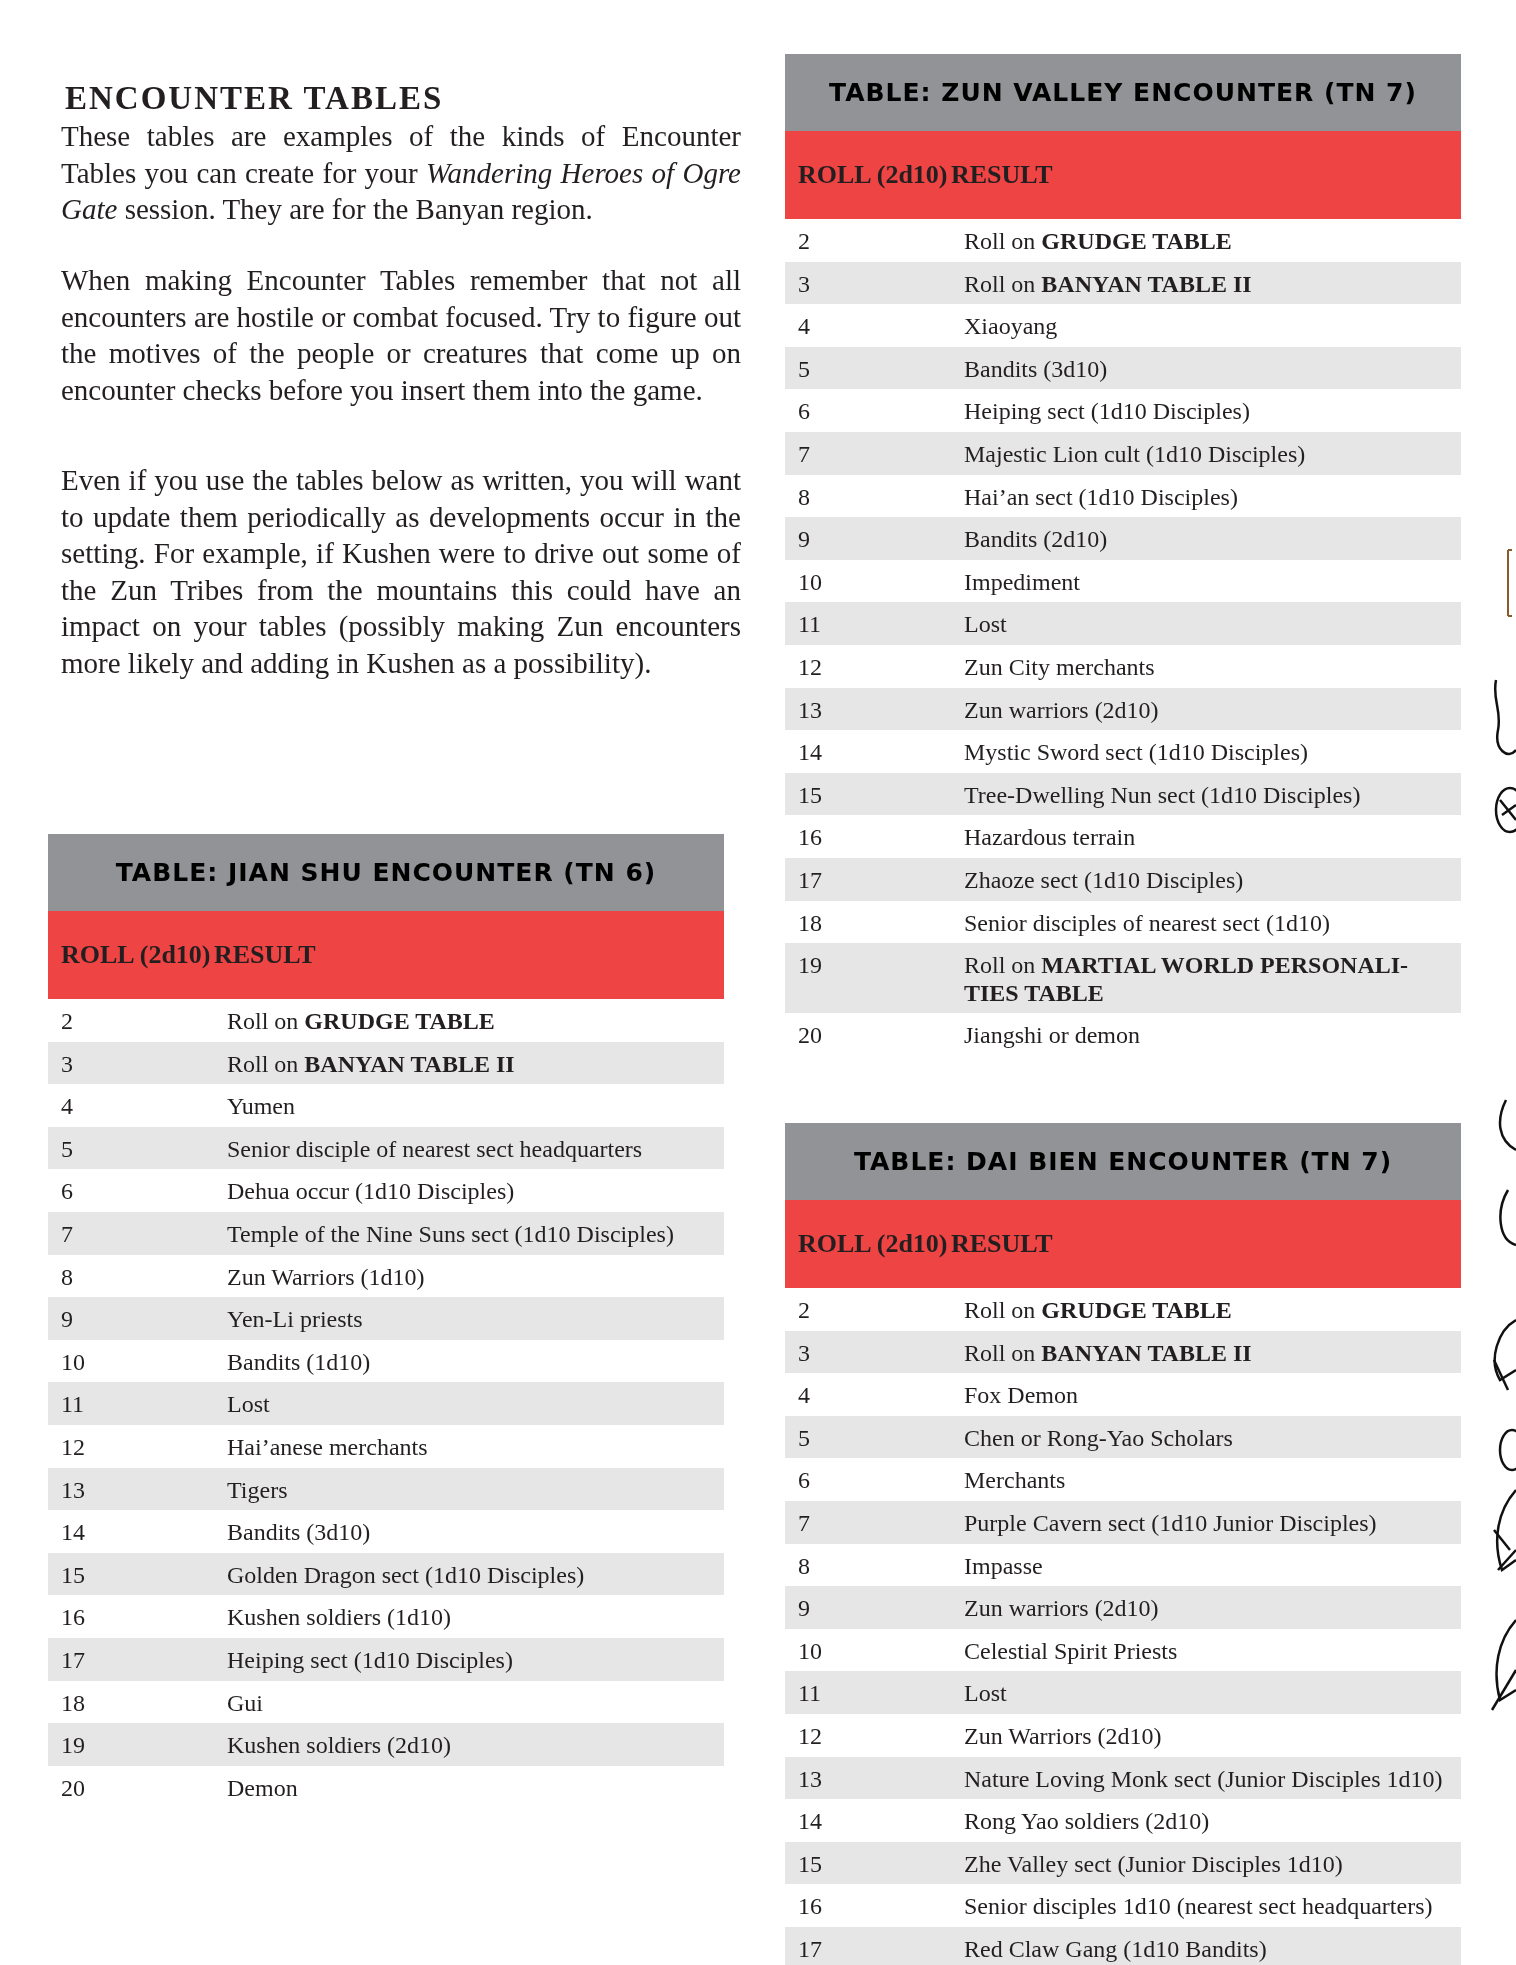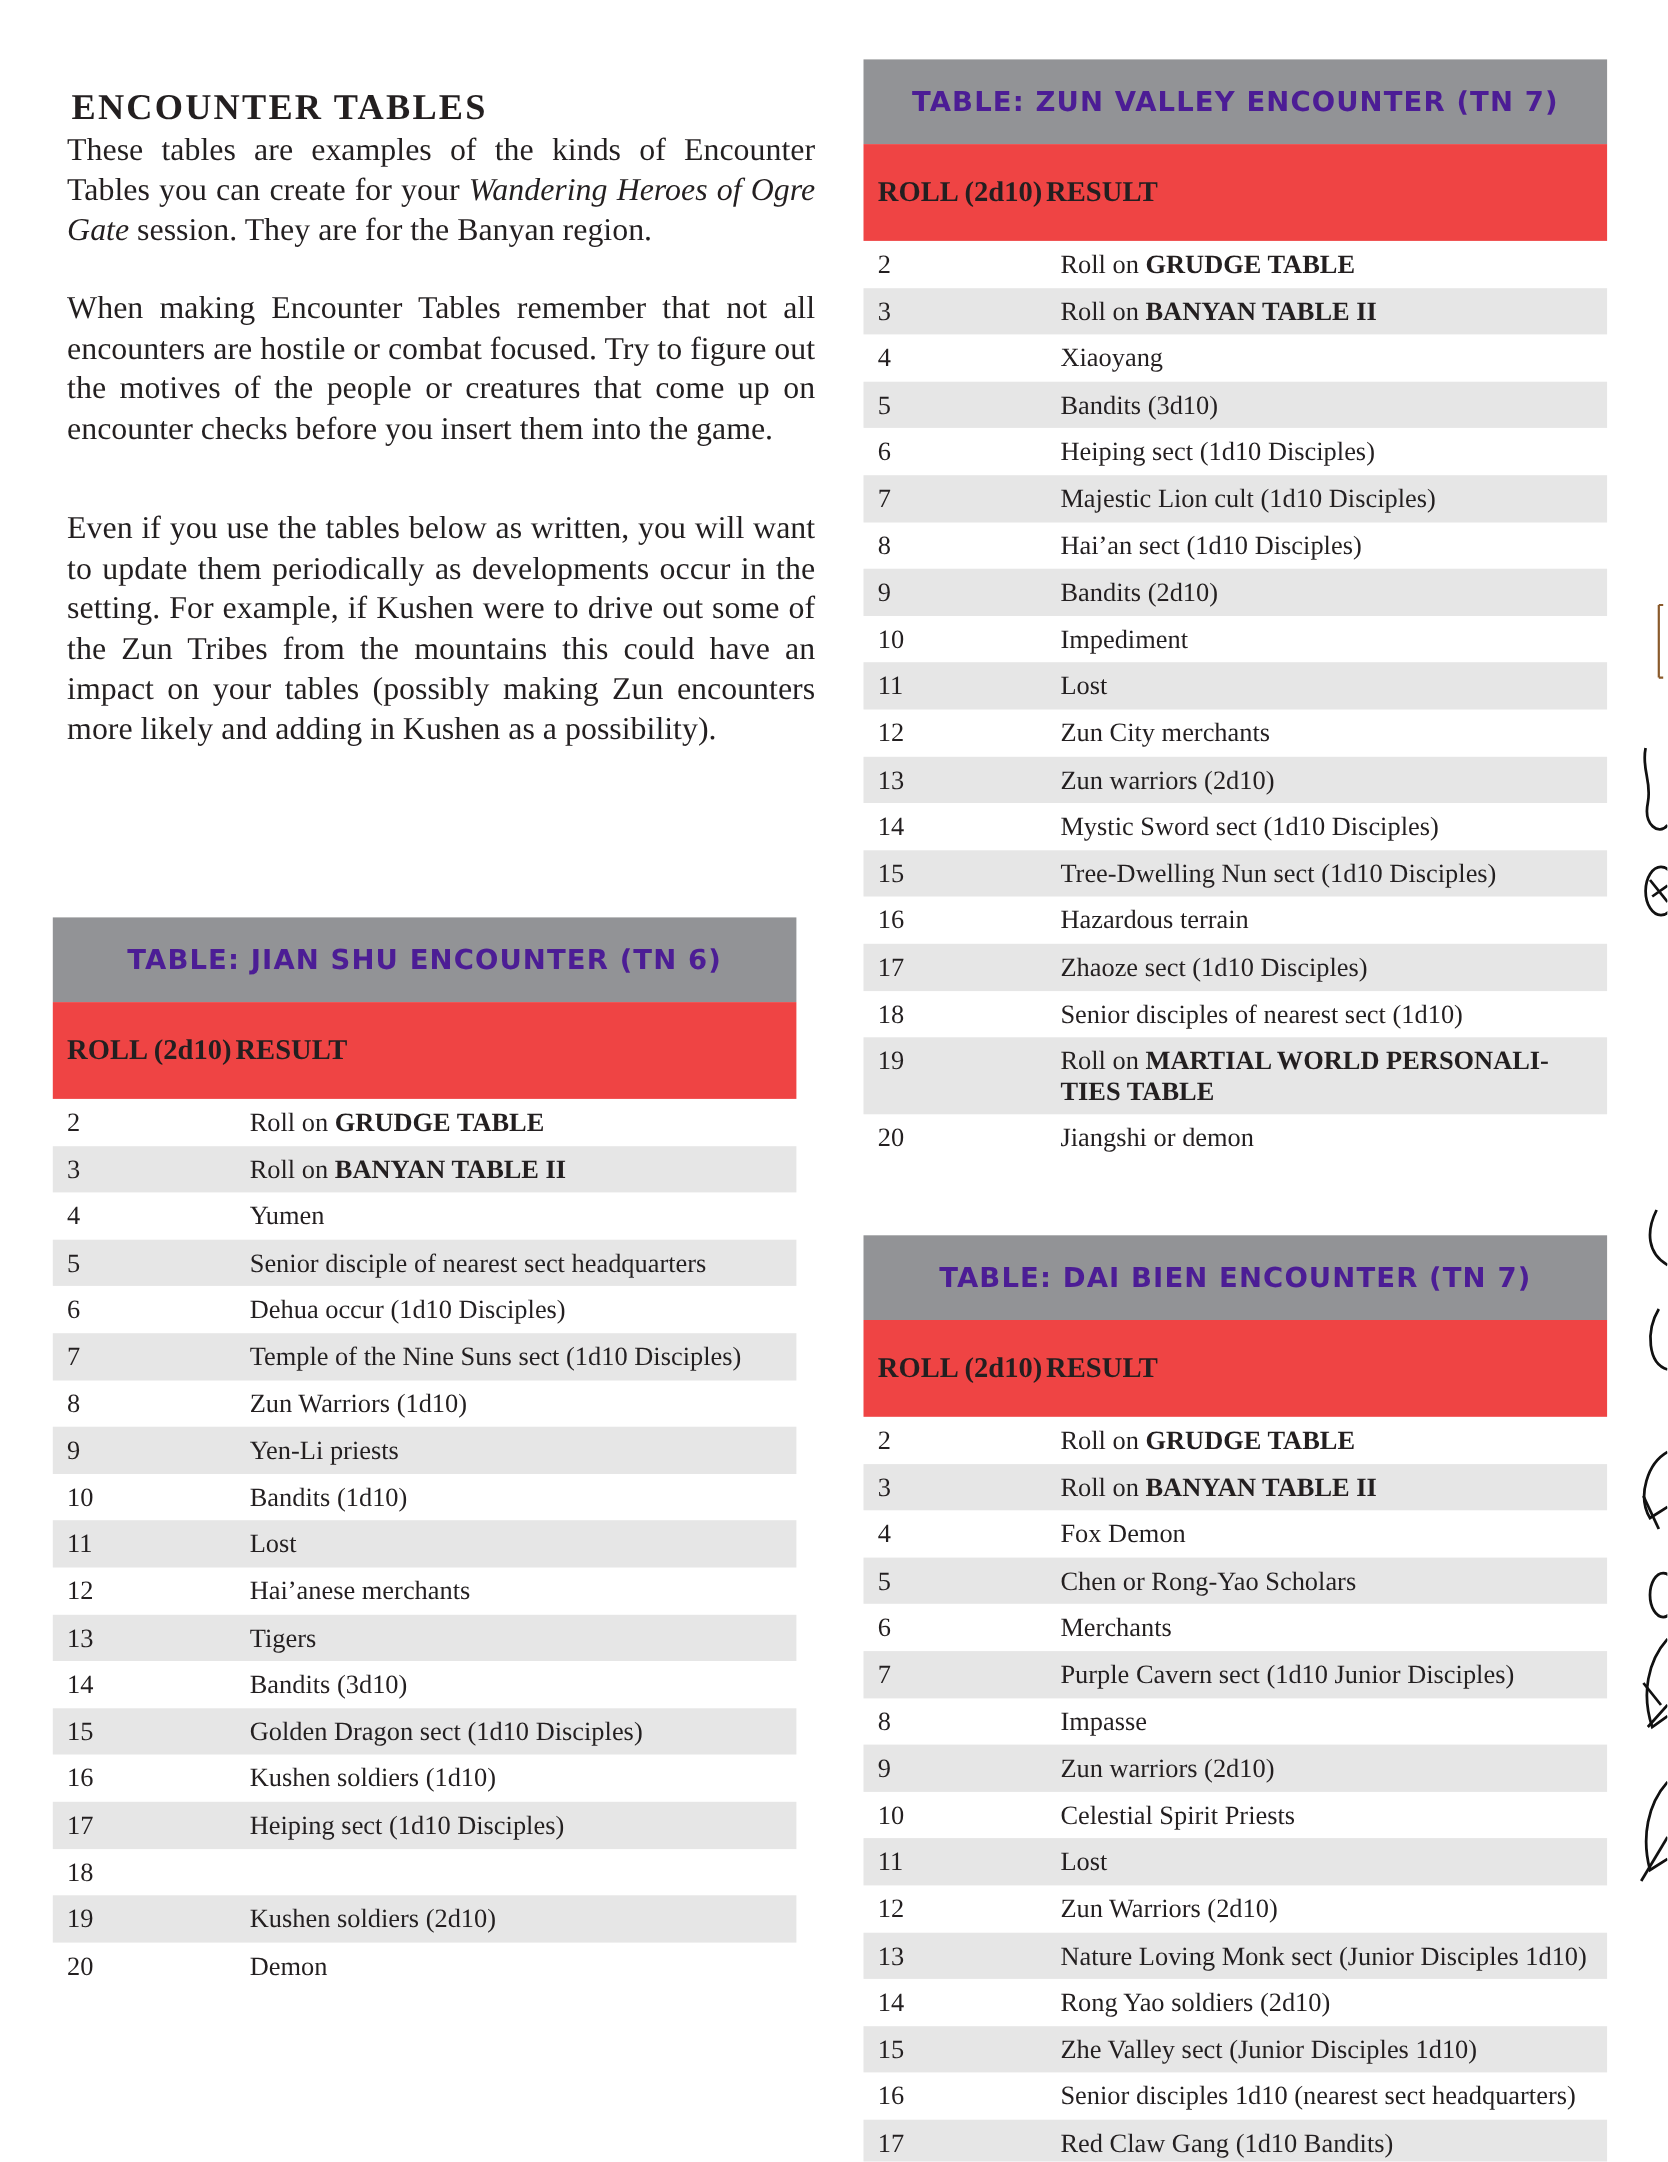--- a/index.html
+++ b/index.html
@@ -6,21 +6,21 @@
   body { width:1516px; height:1965px; background:#ffffff; position:relative; overflow:hidden;
          font-family:"DejaVu Serif", "Liberation Serif", serif; color:#231f20; }
   .heading { position:absolute; left:61px; top:76px; font-family:Liberation Serif, serif;
              font-size:33px; letter-spacing:2px; font-weight:bold; margin:4px; }
   .para { position:absolute; left:61px; width:680px; font-family:"Liberation Serif", serif;
           font-size:29px; line-height:36.6px; margin:0; text-align:justify; }
   .para i { font-style:italic; }
   .table { position:absolute; width:676px; }
   .t-title { background:#929396; height:77px; display:flex; align-items:center; justify-content:center;
              font-family:"DejaVu Sans", sans-serif; font-weight:bold; font-size:25px; letter-spacing:1px;
-             color:#4c1d95; }
+             color:#000000; }
   .t-head { background:#ef4444; height:88px; display:flex; align-items:center; }
   .t-head .c1 { width:166px; padding-left:13px; box-sizing:border-box; font-weight:bold; font-size:26px; line-height:30px;
                 font-family:"Liberation Serif", serif; }
   .t-head .c2 { font-weight:bold; font-size:26px; font-family:"Liberation Serif", serif; }
   .row { display:flex; align-items:flex-start; min-height:42.6px; box-sizing:border-box; padding-top:8px; }
   .row:nth-child(even) { background:#e6e6e6; }
   .row .c1 { width:179px; padding-left:13px; box-sizing:border-box; font-size:24px; line-height:28px;
              font-family:"Liberation Serif", serif; flex:none; }
   .row .c2 { flex:1; font-size:24px; line-height:28px; font-family:"Liberation Serif", serif; padding-right:10px; }
   .row .c2 b { font-weight:bold; }
@@ -105,20 +105,21 @@
       <div class="row">
         <div class="c1">16</div>
         <div class="c2"><span>Kushen soldiers (1d10)</span></div>
       </div>
       <div class="row">
         <div class="c1">17</div>
         <div class="c2"><span>Heiping sect (1d10 Disciples)</span></div>
       </div>
       <div class="row">
         <div class="c1">18</div>
+        <div class="c2"><span>Gui</span></div>
       </div>
       <div class="row">
         <div class="c1">19</div>
         <div class="c2"><span>Kushen soldiers (2d10)</span></div>
       </div>
       <div class="row">
         <div class="c1">20</div>
         <div class="c2"><span>Demon</span></div>
       </div>
     </div>

